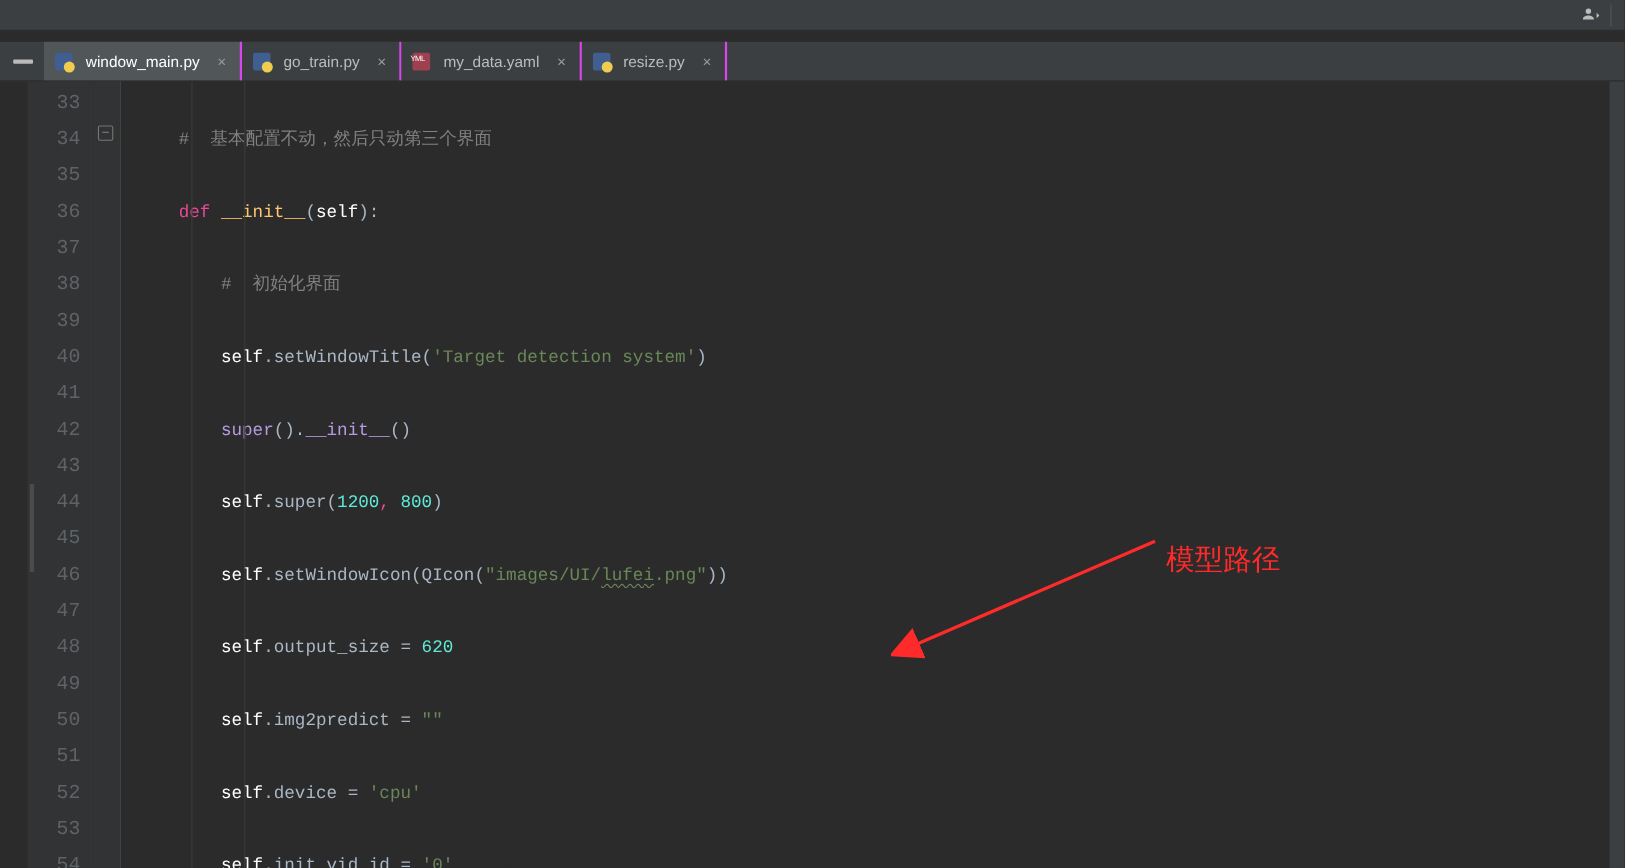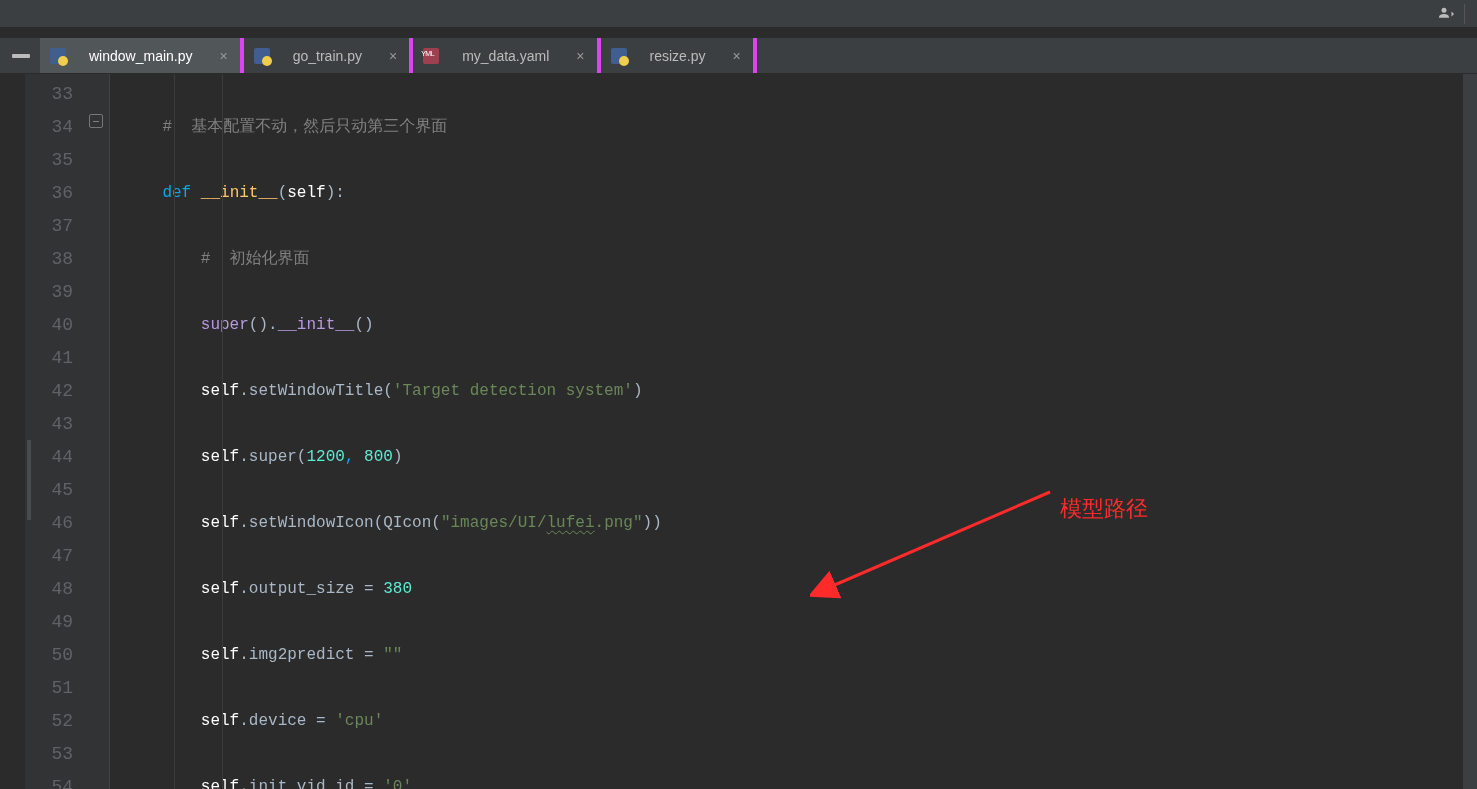--- a/index.html
+++ b/index.html
@@ -49,26 +49,26 @@
     top: 50%;
     transform: translateY(-50%);
     width: 18px; height: 4px;
     background: #bbbbbb;
     border-radius: 1px;
   }
   .tab {
     display: flex;
     align-items: center;
     padding: 0 12px 0 10px;
-    border-right: 4px solid #d946ef;
+    border-right: 2px solid #d946ef;
     font-family: "Segoe UI", Arial, sans-serif;
     font-size: 14px;
     color: #bbbbbb;
     white-space: nowrap;
-    gap: 23px;
+    gap: 12px;
     background: #3c3f41;
   }
   .tab.active { background: #515658; color: #ffffff; }
   .tab .file-icon {
     width: 16px; height: 16px;
     position: relative;
   }
   .file-icon.py { background:#415e91; border-radius:2px; }
   .file-icon.py::after {
     content:""; position:absolute; right:-2px; bottom:-2px;
@@ -120,21 +120,21 @@
     position: relative;
     background: #2b2b2b;
     overflow: hidden;
   }
   .code .line { height: 33px; }
   .right-bar {
     width: 14px;
     background: #3c3f41;
   }
   .c  { color:#808080; } 
-  .kw { color:#0ea5e9; }       
+  .kw { color:#ec4899; }       
   .fn { color:#b799e0; }       
   .fnd{ color:#ffc66d; }       
   .sf { color:#ffffff; }       
   .s  { color:#6a8759; }       
   .n  { color:#5eead4; }       
   .id { color:#a9b7c6; }
   .wavy { text-decoration: underline wavy #6a8759; text-decoration-thickness:1px; text-underline-offset:3px;}
 
   
   .code::before {
@@ -151,21 +151,21 @@
   }
   .annotation-arrow {
     position:absolute;
     z-index:5;
     pointer-events:none;
   }
   .annotation-label {
     position:absolute;
     color:#ff2a2a;
     font-family: "Microsoft YaHei","SimHei",sans-serif;
-    font-size: 22px;
+    font-size: 26px;
     z-index:6;
   }
   .left-pad { width:25px; background:#2b2b2b; }
   .left-scroll-marker {
     position:absolute;
     left:27px; top:440px; width:4px; height:80px;
     background:#4b4b4b;
   }
 </style>
 </head>
@@ -230,25 +230,25 @@
       <div>53</div>
       <div>54</div>
     </div>
   <div class="fold-gutter">
     <div class="fold-mark" style="top:40px;">—</div>
   </div>
   <div class="code">
 <div class="line">    <span class="c">#  基本配置不动，然后只动第三个界面</span></div>
 <div class="line">    <span class="kw">def</span> <span class="fnd">__init__</span><span class="id">(</span><span class="sf">self</span><span class="id">):</span></div>
 <div class="line">        <span class="c">#  初始化界面</span></div>
+<div class="line">        <span class="sf">self</span><span class="id">.</span><span class="id">setWindowTitle</span><span class="id">(</span><span class="s">'Target detection system'</span><span class="id">)</span></div>
 <div class="line">        <span class="fn">super</span><span class="id">().</span><span class="fn">__init__</span><span class="id">()</span></div>
-<div class="line">        <span class="sf">self</span><span class="id">.</span><span class="id">setWindowTitle</span><span class="id">(</span><span class="s">'Target detection system'</span><span class="id">)</span></div>
 <div class="line">        <span class="sf">self</span><span class="id">.</span><span class="id">super</span><span class="id">(</span><span class="n">1200</span><span class="kw">, </span><span class="n">800</span><span class="id">)</span></div>
 <div class="line">        <span class="sf">self</span><span class="id">.</span><span class="id">setWindowIcon</span><span class="id">(</span><span class="id">QIcon</span><span class="id">(</span><span class="s">"images/UI/</span><span class="s wavy">lufei</span><span class="s">.png"</span><span class="id">))</span></div>
-<div class="line">        <span class="sf">self</span><span class="id">.</span><span class="id">output_size</span><span class="id"> = </span><span class="n">380</span></div>
+<div class="line">        <span class="sf">self</span><span class="id">.</span><span class="id">output_size</span><span class="id"> = </span><span class="n">620</span></div>
 <div class="line">        <span class="sf">self</span><span class="id">.</span><span class="id">img2predict</span><span class="id"> = </span><span class="s">""</span></div>
 <div class="line">        <span class="sf">self</span><span class="id">.</span><span class="id">device</span><span class="id"> = </span><span class="s">'cpu'</span></div>
 <div class="line">        <span class="sf">self</span><span class="id">.</span><span class="id">init_vid_id</span><span class="id"> = </span><span class="s">'0'</span></div>
 
 
 
 
 
 
 

